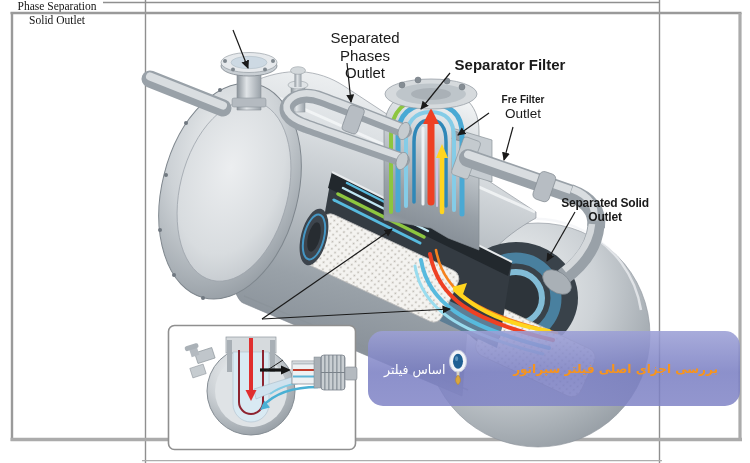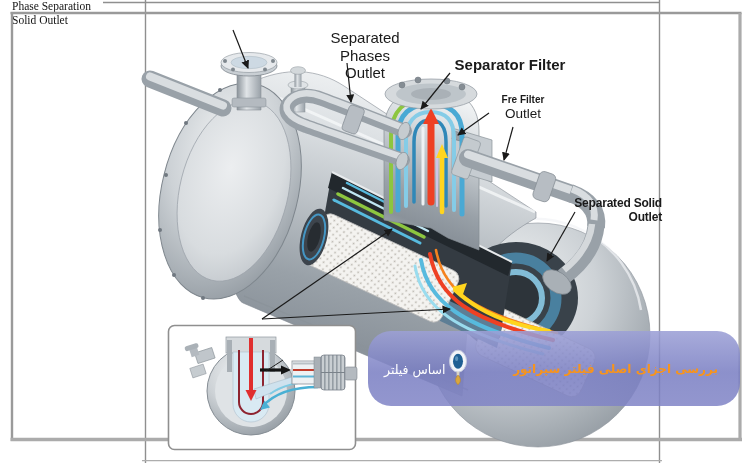--- a/index.html
+++ b/index.html
@@ -6,25 +6,25 @@
   #page{position:relative;width:750px;height:463px;background:#ffffff;overflow:hidden;
         font-family:"Liberation Sans",sans-serif;color:#1a1a1a;}
   #art{position:absolute;left:0;top:0;width:750px;height:463px;z-index:1;}
   .lbl{position:absolute;z-index:2;text-align:center;color:#1a1a1a;line-height:1.18;}
   #lbl-feed{left:181px;top:11px;width:82px;font-size:15px;font-weight:700;}
   #lbl-sep-phases{left:305px;top:29px;width:120px;font-size:15px;font-weight:400;}
   #lbl-separator{left:416px;top:56px;width:120px;font-size:15px;font-weight:700;margin-left:34px;}
   #lbl-fre{left:477px;top:94px;width:92px;}
   #lbl-fre .l1{font-size:10px;font-weight:700;}
   #lbl-fre .l2{font-size:13.5px;font-weight:500;}
-  #lbl-solid{left:548px;top:196px;width:114px;font-size:12px;font-weight:600;letter-spacing:-.2px;text-align:right;}
+  #lbl-solid{left:548px;top:196px;width:114px;font-size:12px;font-weight:600;letter-spacing:-.2px;}
   #inset-caption{left:236px;top:330px;width:114px;z-index:2;
-     font-family:"Liberation Serif",serif;font-size:11.5px;line-height:1.2;text-align:left;color:#141414;padding-left:12px;}
+     font-family:"Liberation Serif",serif;font-size:11.5px;line-height:1.2;text-align:center;color:#141414;}
   #banner{position:absolute;left:368px;top:331px;width:372px;height:75px;z-index:3;
-     border-radius:23px;
+     border-radius:15px;
      background:linear-gradient(180deg,rgba(156,160,214,0.88) 0%,rgba(120,125,194,0.85) 55%,rgba(128,132,198,0.85) 100%);}
   #banner .title{position:absolute;right:22px;top:50%;transform:translateY(-50%);
      direction:rtl;font-weight:700;font-size:12px;color:#f7941d;
      font-family:"DejaVu Sans",sans-serif;white-space:nowrap;}
   #banner .brand{position:absolute;left:16px;top:50%;transform:translateY(-50%);
      direction:rtl;font-size:12.5px;color:#ffffff;font-family:"DejaVu Sans",sans-serif;white-space:nowrap;}
   #banner .logo{position:absolute;left:80px;top:50%;transform:translateY(-52%);width:20px;height:40px;}
 </style>
 </head>
 <body>

